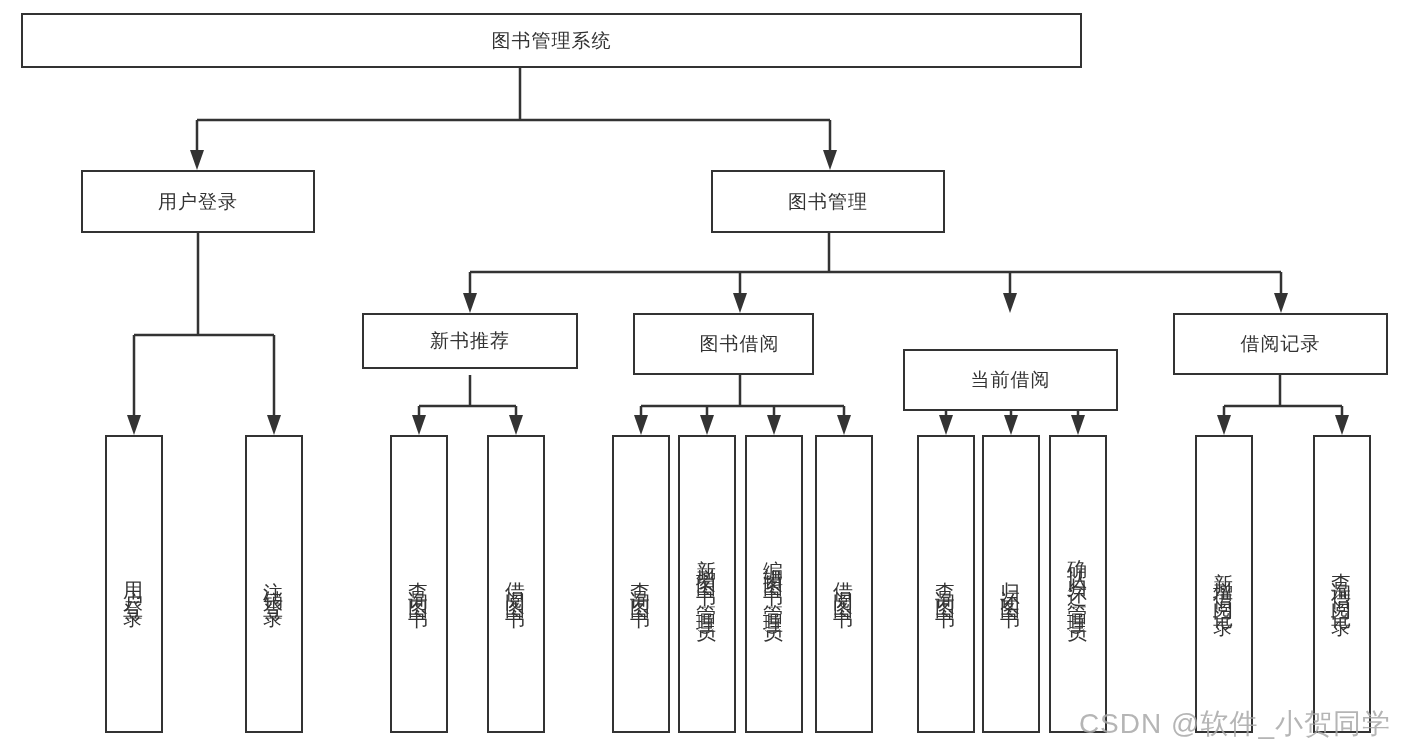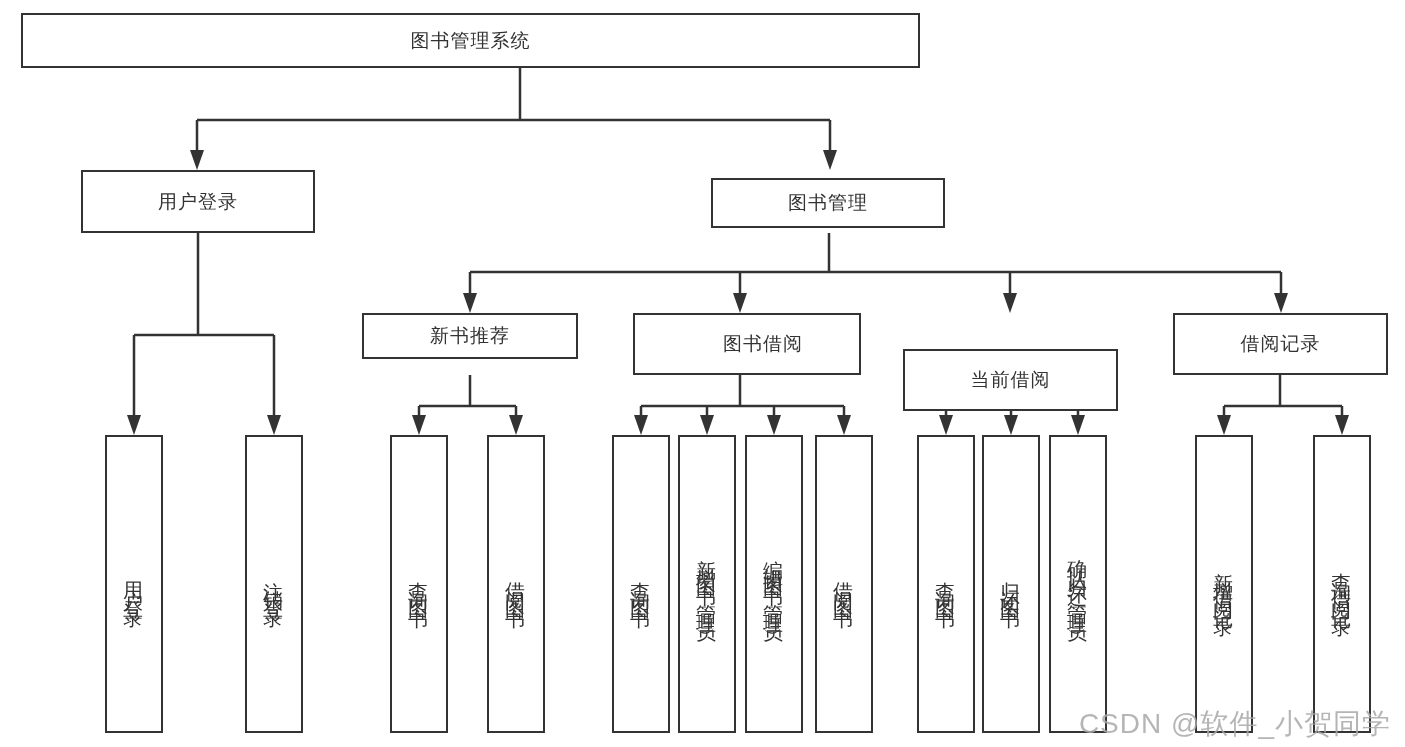--- a/index.html
+++ b/index.html
@@ -82,35 +82,35 @@
       <polygon points="1004,415 1018,415 1011,435"></polygon>
       <polygon points="1071,415 1085,415 1078,435"></polygon>
     </g>
     <g>
       <path d="M1280,375 V406 M1224,406 H1342 M1224,406 V417 M1342,406 V417"></path>
       <polygon points="1217,415 1231,415 1224,435"></polygon>
       <polygon points="1335,415 1349,415 1342,435"></polygon>
     </g>
   </svg>
 
-  <div class="box hnode" style="left:21px;top:13px;width:899px;height:55px;">
+  <div class="box hnode" style="left:21px;top:13px;width:1061px;height:55px;">
     <span>图书管理系统</span>
   </div>
 
   <div class="box hnode" style="left:81px;top:170px;width:234px;height:63px;">
     <span>用户登录</span>
   </div>
-  <div class="box hnode" style="left:711px;top:170px;width:234px;height:50px;margin-top:8px;">
+  <div class="box hnode" style="left:711px;top:170px;width:234px;height:63px;">
     <span>图书管理</span>
   </div>
 
-  <div class="box hnode" style="left:362px;top:313px;width:216px;height:46px;">
+  <div class="box hnode" style="left:362px;top:313px;width:216px;height:56px;">
     <span>新书推荐</span>
   </div>
-  <div class="box hnode" style="left:633px;top:313px;width:228px;height:62px;padding-left:32px;">
+  <div class="box hnode" style="left:633px;top:313px;width:181px;height:62px;padding-left:32px;">
     <span>图书借阅</span>
   </div>
   <div class="box hnode" style="left:903px;top:313px;width:215px;height:62px;margin-top:36px;">
     <span>当前借阅</span>
   </div>
   <div class="box hnode" style="left:1173px;top:313px;width:215px;height:62px;">
     <span>借阅记录</span>
   </div>
 
   <div class="box vnode" style="left:105px;top:435px;width:58px;height:298px;">

